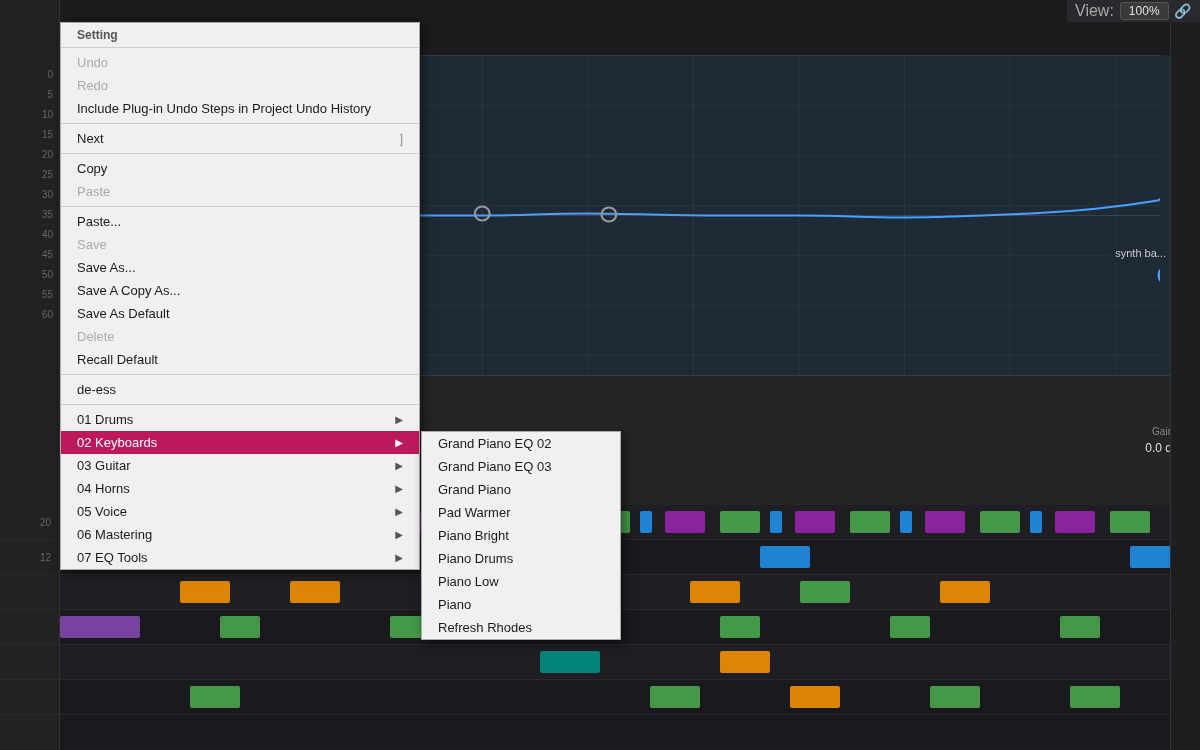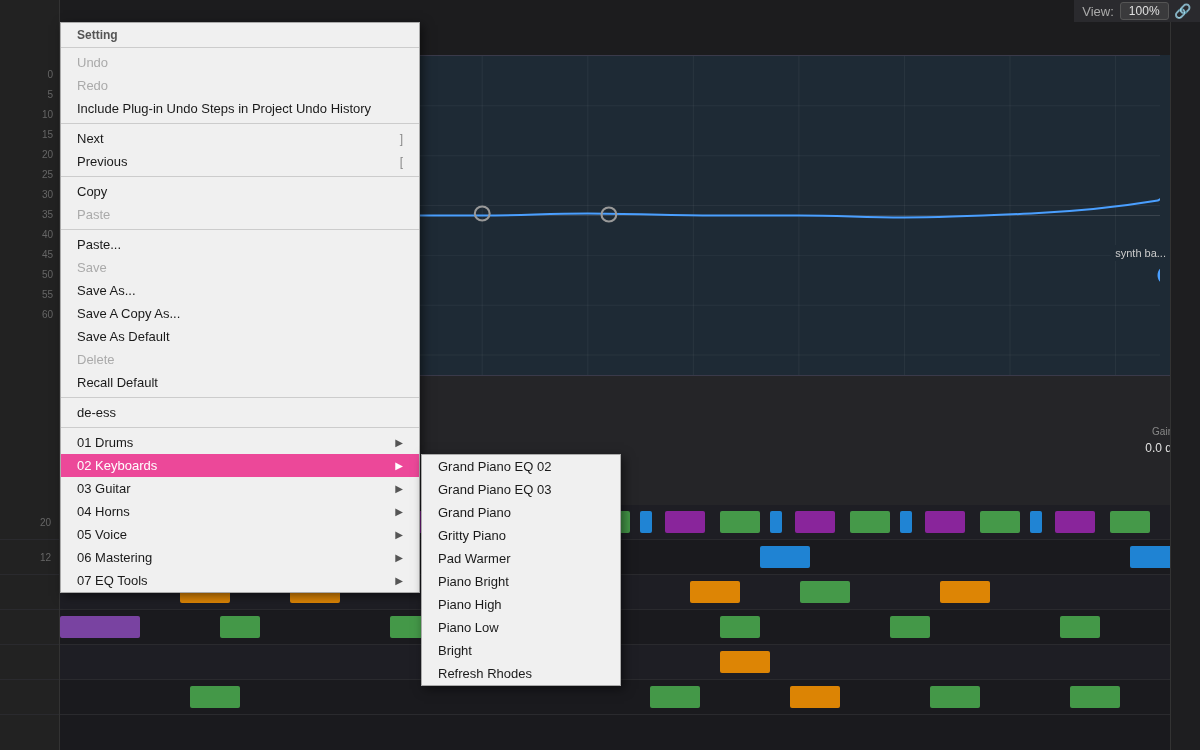--- a/index.html
+++ b/index.html
@@ -51,21 +51,21 @@
       display: flex;
       align-items: center;
       gap: 6px;
       padding: 0 8px;
       background: #2a2a2e;
       z-index: 100;
     }
 
     .view-label {
       color: #aaa;
-      font-size: 13px;
+      font-size: 16px;
     }
 
     .view-value {
       background: #3a3a3c;
       color: #e0e0e0;
       padding: 1px 8px;
       font-size: 12px;
       border-radius: 3px;
       border: 1px solid #555;
     }
@@ -238,21 +238,21 @@
       justify-content: space-between;
       position: relative;
     }
 
     .menu-item.disabled {
       color: #aaa;
       cursor: default;
     }
 
     .menu-item.highlighted {
-      background: #ec4899;
+      background: #be185d;
       color: white;
     }
 
     .menu-section-header {
       padding: 5px 16px 2px;
       font-size: 12px;
       color: #555;
       font-weight: 600;
     }
 
@@ -553,24 +553,20 @@
   <div class="menu-item">
     <span>Include Plug-in Undo Steps in Project Undo History</span>
   </div>
   <div class="menu-separator"></div>
 
   <div class="menu-item">
     <span>Next</span>
     <span class="menu-shortcut">]</span>
   </div>
 
-  <div class="menu-item">
-    <span>Previous</span>
-    <span class="menu-shortcut">[</span>
-  </div>
   <div class="menu-separator"></div>
 
   <div class="menu-item">
     <span>Copy</span>
   </div>
 
   <div class="menu-item disabled">
     <span>Paste</span>
   </div>
   <div class="menu-separator"></div>
@@ -622,36 +618,33 @@
       <div class="menu-item">
         <span>Grand Piano EQ 02</span>
       </div>
       <div class="menu-item">
         <span>Grand Piano EQ 03</span>
       </div>
       <div class="menu-item">
         <span>Grand Piano</span>
       </div>
       <div class="menu-item">
-        <span>Gritty Piano</span>
-      </div>
-      <div class="menu-item">
         <span>Pad Warmer</span>
       </div>
       <div class="menu-item">
         <span>Piano Bright</span>
       </div>
       <div class="menu-item">
-        <span>Piano High</span>
+        <span>Piano Drums</span>
       </div>
       <div class="menu-item">
         <span>Piano Low</span>
       </div>
       <div class="menu-item">
-        <span>Bright</span>
+        <span>Piano</span>
       </div>
       <div class="menu-item">
         <span>Refresh Rhodes</span>
       </div>
 
     </div>
   </div>
 
   <div class="menu-item">
     <span>03 Guitar</span>

